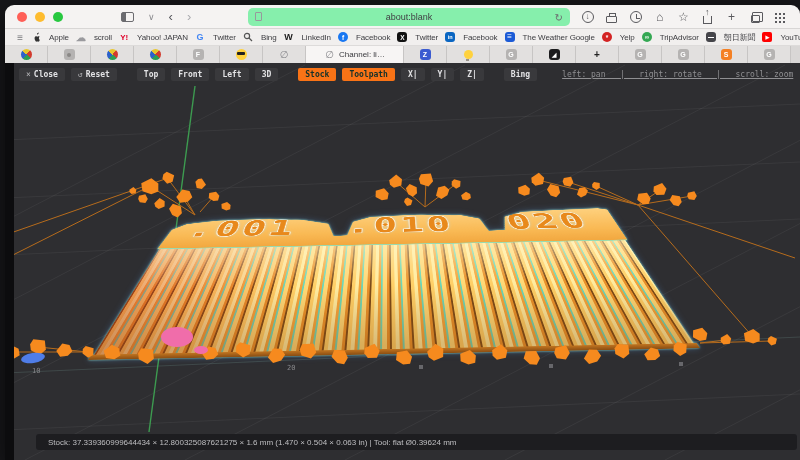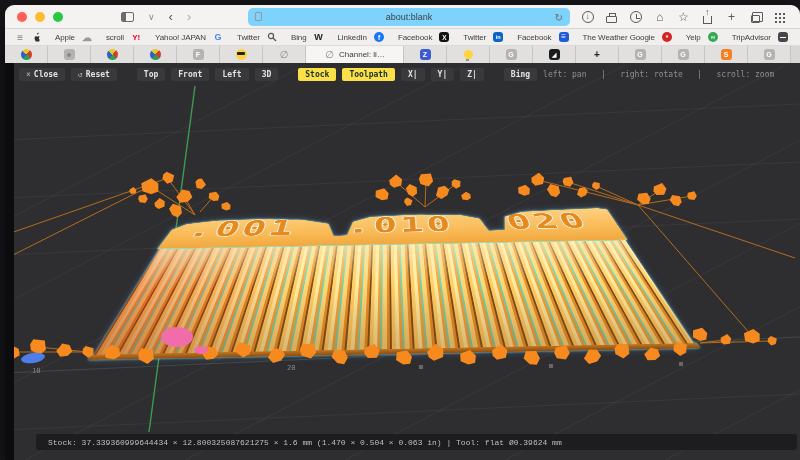--- a/index.html
+++ b/index.html
@@ -11,39 +11,39 @@
   .titlebar { height:24px; background:#f5f3f2; position:relative; display:flex; align-items:center; border-bottom:1px solid #d8d6d5; flex:0 0 24px; }
   .traffic { display:flex; gap:8px; margin-left:12px; }
   .tl { width:10px; height:10px; border-radius:50%; }
   .tl.red{background:#ff5f57;} .tl.yellow{background:#febc2e;} .tl.green{background:#28c840;}
   .navgrp { display:flex; align-items:center; gap:14px; margin-left:58px; color:#6b6b6f; }
   .ic-panel { width:13px; height:10px; border:1.5px solid #6b6b6f; border-radius:2px; position:relative; }
   .ic-panel::before { content:""; position:absolute; left:0; top:0; bottom:0; width:4px; background:#6b6b6f; }
   .chev { font-size:9px; color:#8a8a8e; }
   .arr { font-size:13px; color:#55555a; }
   .arr.dim { color:#aaaaae; }
-  .addr { position:absolute; left:243px; width:322px; top:3px; height:18px; background:#7dd3fc; border-radius:5px; display:flex; align-items:center; justify-content:center; font-size:9px; color:#414145; }
+  .addr { position:absolute; left:243px; width:322px; top:3px; height:18px; background:#86efac; border-radius:5px; display:flex; align-items:center; justify-content:center; font-size:9px; color:#414145; }
   .addr .pageicon { position:absolute; left:7px; top:4px; width:7px; height:9px; border:1px solid #98989c; border-radius:1px; }
   .addr .reload { position:absolute; right:7px; font-size:10px; color:#6b6b6f; }
   .actions { position:absolute; right:14px; top:0; height:24px; display:flex; align-items:center; gap:11px; color:#5a5a5e; }
   .act { display:flex; align-items:center; justify-content:center; width:13px; height:14px; font-size:12px; }
   .ic-dl { width:12px; height:12px; border:1px solid #5a5a5e; border-radius:50%; font-size:8px; line-height:10px; text-align:center; }
   .ic-print { width:11px; height:7px; border:1px solid #5a5a5e; border-radius:1px; position:relative; margin-top:4px; }
   .ic-print::before { content:""; position:absolute; left:2px; top:-4px; width:5px; height:3px; border:1px solid #5a5a5e; border-bottom:none; }
   .ic-clock { width:12px; height:12px; border:1px solid #5a5a5e; border-radius:50%; position:relative; }
   .ic-clock::before { content:""; position:absolute; left:5px; top:2px; width:3px; height:4px; border-left:1px solid #5a5a5e; border-bottom:1px solid #5a5a5e; }
   .ic-share { width:9px; height:8px; border:1px solid #5a5a5e; border-top:none; position:relative; margin-top:5px; }
   .ic-share::before { content:"↑"; position:absolute; left:1px; top:-9px; font-size:9px; }
   .ic-tabs { width:9px; height:8px; border:1px solid #5a5a5e; border-radius:1px; position:relative; margin-top:3px; }
   .ic-tabs::before { content:""; position:absolute; right:-4px; top:-4px; width:9px; height:8px; border:1px solid #5a5a5e; border-radius:1px; }
   .ic-grid { width:11px; height:11px; background-image:radial-gradient(#5a5a5e 1px, transparent 1.1px); background-size:4px 4px; background-position:0 0; }
 
   
   .bookmarks { height:17px; background:#f1efee; border-bottom:1px solid #dddbda; display:flex; align-items:center; gap:7px; padding:0 10px; font-size:8px; color:#3c3c40; white-space:nowrap; overflow:hidden; flex:0 0 17px; letter-spacing:-0.1px; }
-  .bm { display:flex; align-items:center; gap:14px; flex:0 0 auto; }
+  .bm { display:flex; align-items:center; gap:8px; flex:0 0 auto; }
   .fv { width:10px; height:10px; border-radius:3px; display:inline-flex; align-items:center; justify-content:center; font-size:6.5px; font-weight:bold; color:#fff; flex:0 0 auto; }
   .fv-reader { color:#7a7a7e; font-size:10px; }
   .fv-yahoo { color:#e0002a; font-weight:bold; font-size:8px; }
   .fv-google { color:#4285F4; font-size:9px; }
   .fv-wiki { color:#1b1b1b; font-size:9px; }
   .fv-fb { background:#1877f2; border-radius:50%; }
   .fv-tw { background:#111; }
   .fv-li { background:#0a66c2; font-size:5.5px; }
   .fv-wx { background:#1c5bd6; font-size:8px; line-height:1; }
   .fv-yelp { background:#d32323; border-radius:50%; }
@@ -77,23 +77,23 @@
   .leftstrip { position:absolute; left:0; top:0; bottom:0; width:9px; background:#0c0c0e; z-index:7; }
 
   svg.layer { position:absolute; left:0; top:0; pointer-events:none; }
   #gridsvg { z-index:1; }
   #fxsvg { z-index:3; }
 
   
   .cam-toolbar { position:absolute; left:14px; top:3px; right:0; height:16px; display:flex; align-items:center; gap:6px; z-index:6; font-family:"DejaVu Sans Mono", monospace; font-size:8px; }
   .cbtn { background:#39393c; color:#e3e3e5; border-radius:2px; padding:2px 7px; font-weight:bold; display:flex; align-items:center; gap:3px; white-space:nowrap; }
   .cbtn .bico { color:#b5b5b8; font-weight:normal; }
-  .cbtn.cyan { background:#fde047; color:#12312b; }
+  .cbtn.cyan { background:#f97316; color:#12312b; }
   .tb-gap { width:8px; flex:0 0 8px; }
-  .hint { color:#8f8f92; white-space:pre; margin-left:0; }
+  .hint { color:#8f8f92; white-space:pre; margin-left:19px;text-decoration:underline; }
 
   
   .legend { position:absolute; right:2px; top:29px; background:#19191b; border-radius:2px; padding:4px 6px 5px 5px; z-index:6; font-family:"DejaVu Sans Mono", monospace; font-size:7.5px; color:#f2f2f2; line-height:11px; }
   .lrow { display:flex; align-items:center; gap:2px; }
   .sw { width:5px; height:5px; flex:0 0 5px; }
   .sw.round { border-radius:50%; }
   .gradbar { height:3px; width:44px; margin:2px 0; background:linear-gradient(90deg,#ff3030,#ffa030,#ffe030,#40d040,#30c0ff,#4050ff); }
 
   
   .board-wrap { position:absolute; left:83px; top:289px; width:612px; height:1px; perspective:520px; perspective-origin:50% -80px; z-index:2; filter:drop-shadow(0 0 1px rgba(150,240,220,.85)) drop-shadow(0 0 3px rgba(90,170,255,.3)); }
@@ -104,21 +104,21 @@
     text-shadow:1px 1px 0 #fdf6e3,-1px -1px 0 #fdf6e3,1px -1px 0 #fdf6e3,-1px 1px 0 #fdf6e3,0 0 5px #aee0ff,0 0 2px #ffffff; }
   .engr.n1{ left:28px; } .engr.n2{ left:244px; top:14px; } .engr.n3{ left:428px; top:12px; }
   .comb { position:absolute; left:3px; right:3px; top:95px; bottom:7px;
     background:repeating-linear-gradient(90deg,#7a4a18 0 2px,#ffcf66 2px 6px,#ffeca0 6px 10px,#f4a43c 10px 13px,#6bd6b8 13px 15px,#ffd876 15px 20px,#e8902a 20px 23px); }
   .comb::after { content:""; position:absolute; inset:0; background:linear-gradient(180deg,rgba(255,246,205,.55),rgba(255,255,255,0) 45%,rgba(120,60,10,.28) 97%); }
   .comb::before { content:""; position:absolute; inset:0; background:linear-gradient(100deg,rgba(205,55,30,.42),rgba(205,55,30,0) 32%); }
   .board::after { content:""; position:absolute; left:0; right:0; bottom:0; height:7px; background:linear-gradient(180deg,#c07420,#8a4d12); }
 
   
   .statusbar { position:absolute; left:31px; right:3px; top:371px; height:16px; background:#1d1d20; border-radius:3px; display:flex; align-items:center; padding:0 12px; z-index:6; }
-  .statusbar span { font-family:Liberation Mono, monospace; font-size:8px; color:#bfbfc2; white-space:pre; }
+  .statusbar span { font-family:Liberation Sans, sans-serif; font-size:8px; color:#bfbfc2; white-space:pre; }
 </style>
 </head>
 <body>
 
 <div class="window">
 
   <div class="titlebar">
     <div class="traffic">
       <span class="tl red"></span>
       <span class="tl yellow"></span>

